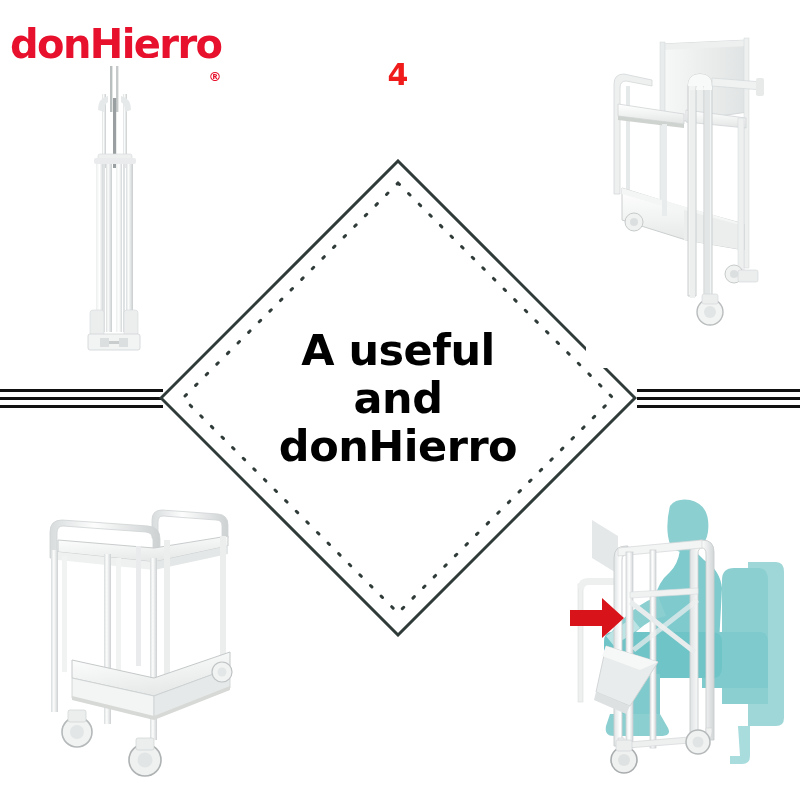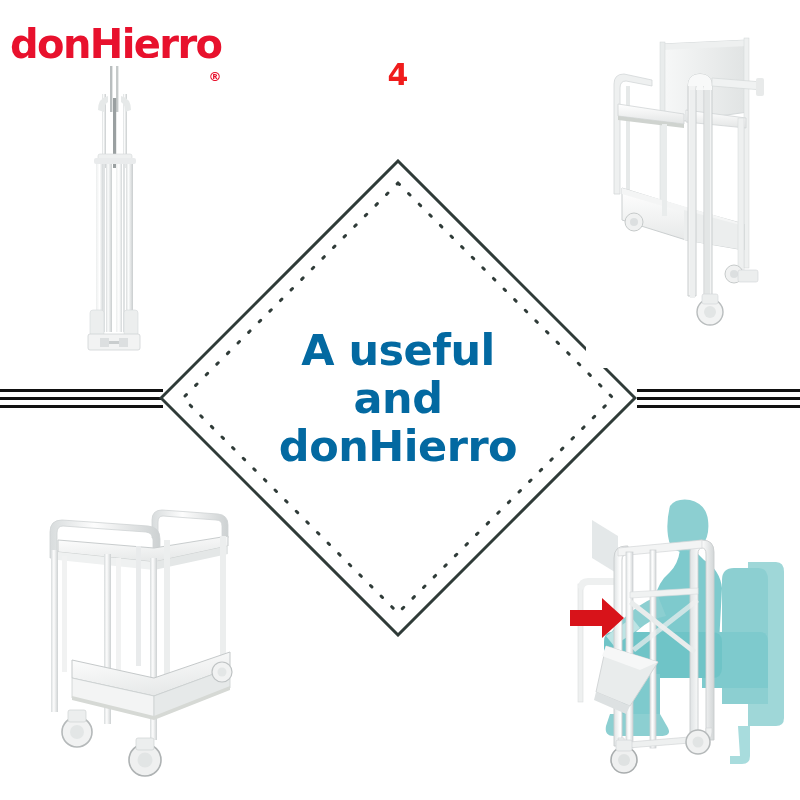--- a/index.html
+++ b/index.html
@@ -85,21 +85,21 @@
   }
   .diamond-svg { position: absolute; inset: 0; }
 
   .diamond-copy {
     position: absolute;
     left: 50%;
     top: 50%;
     transform: translate(-50%, -50%);
     width: 330px;
     text-align: center;
-    color: #0369a1;
+    color: #000000;
     font-size: 43px;
     font-weight: bold;
     line-height: 1.12;
     letter-spacing: -0.5px;
   }
   .diamond-copy-line { display: block; white-space: nowrap; }
 
   
   .product {
     position: absolute;

